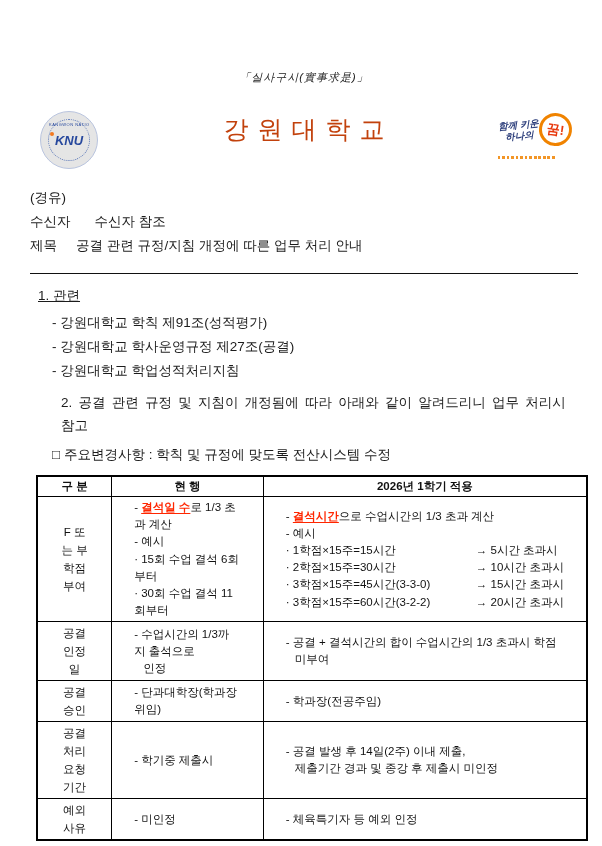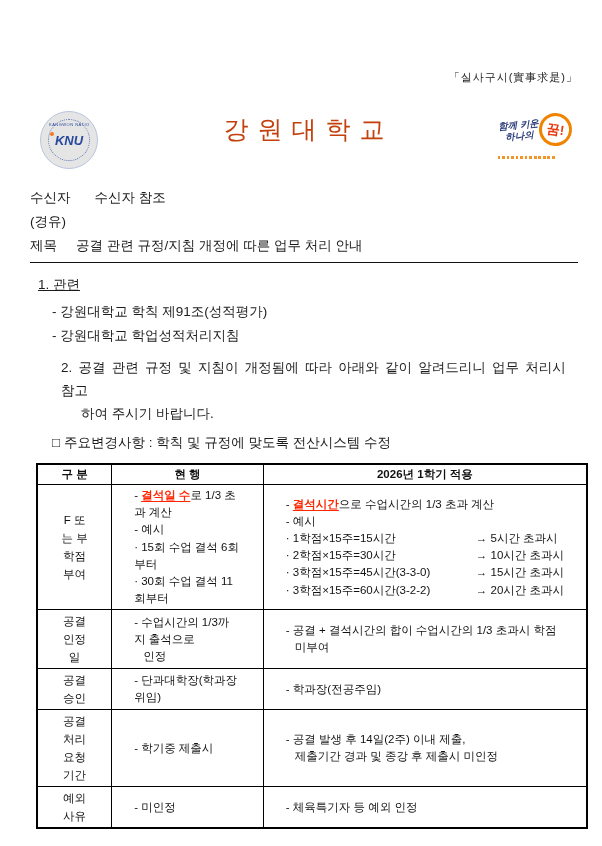--- a/index.html
+++ b/index.html
@@ -8,21 +8,21 @@
   .page {
     position:relative;
     width:602px; height:846px;
     background:#ffffff;
     font-family:"Liberation Sans","DejaVu Sans",sans-serif;
     color:#1c1c1c;
     padding:70px 24px 0 30px;
     overflow:hidden;
   }
   
-  .motto { text-align:right; font-size:11px; letter-spacing:1px; color:#222; }
+  .motto { text-align:center; font-size:11px; letter-spacing:1px; color:#222;font-style:italic; }
   .header { position:relative; height:92px; margin-top:6px; }
   .univ-title {
     text-align:center; font-size:25px; font-weight:500;
     letter-spacing:9px; padding-top:22px; color:#c2410c;
     text-indent:9px;
   }
   
   .seal {
     position:absolute; left:10px; top:20px; width:58px; height:58px;
     border-radius:50%; border:1px solid #b9c4de;
@@ -65,21 +65,21 @@
   .slogan-badge span { color:#e8380d; font-weight:bold; font-size:13px; }
   .slogan-sub {
     position:absolute; left:2px; bottom:4px; width:58px; height:3.5px;
     background:repeating-linear-gradient(90deg,#f08300 0 2.5px,transparent 2.5px 4.5px);
     opacity:.85;
   }
   
   .meta { margin-top:8px; font-size:13.5px; }
   .meta-line { margin-bottom:10px; line-height:14px; }
   .meta-label { margin-right:24px; }
-  .subject-line { padding-bottom:9px; border-bottom:1.6px solid #111; }
+  .subject-line { padding-bottom:20px; border-bottom:1.6px solid #111; }
   .subject-label { margin-right:19px; }
   
   .doc-body { margin-top:13px; font-size:13.5px; }
   .s1-title { padding-left:8px; margin-bottom:11px;text-decoration:underline; }
   .refs div { padding-left:22px; margin-bottom:10px; line-height:14px; }
   .para { margin-top:13px; line-height:23px;margin-left:29px; }
   .para-l1 { padding-left:2px; word-spacing:2.5px; }
   .para-l2 { padding-left:22px; }
   .change { margin-top:8px; padding-left:22px; line-height:20px; }
   
@@ -126,38 +126,38 @@
         <div>하나의</div>
       </div>
       <div class="slogan-badge">
           <span>꿈!</span>
         </div>
       <div class="slogan-sub"></div>
     </div>
   </div>
 
   <div class="meta">
+    <div class="meta-line">(경유)</div>
     <div class="meta-line">
       <span class="meta-label">수신자</span><span>수신자 참조</span>
     </div>
-    <div class="meta-line">(경유)</div>
     <div class="meta-line subject-line">
       <span class="subject-label">제목</span><span>공결 관련 규정/지침 개정에 따른 업무 처리 안내</span>
     </div>
   </div>
 
   <div class="doc-body">
     <div class="s1-title">1. 관련</div>
     <div class="refs">
       <div>- 강원대학교 학칙 제91조(성적평가)</div>
+      <div>- 강원대학교 학사운영규정 제27조(공결)</div>
       <div>- 강원대학교 학업성적처리지침</div>
     </div>
     <div class="para">
       <div class="para-l1">2. 공결 관련 규정 및 지침이 개정됨에 따라 아래와 같이 알려드리니 업무 처리시 참고</div>
-      <div class="para-l2">하여 주시기 바랍니다.</div>
     </div>
     <div class="change">□ 주요변경사항 : 학칙 및 규정에 맞도록 전산시스템 수정</div>
   </div>
 
   <table class="reg-table">
     <thead>
       <tr>
         <th class="col-cat">구 분</th>
         <th class="col-cur">현 행</th>
         <th>2026년 1학기 적용</th>

